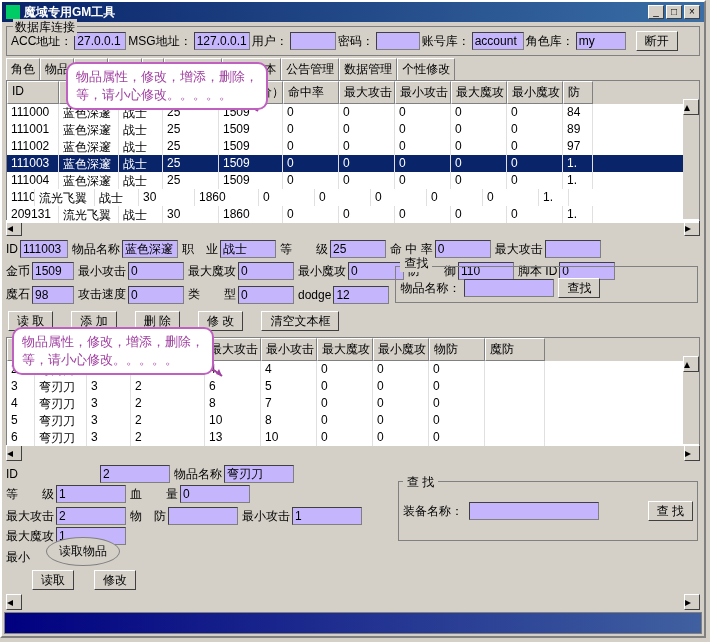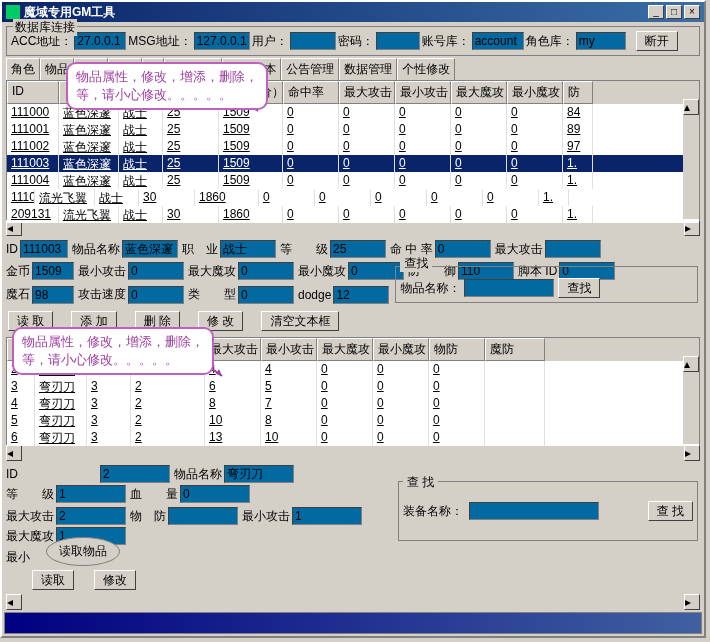--- a/index.html
+++ b/index.html
@@ -7,28 +7,28 @@
 .window { border: 2px solid #808080; border-top-color: #fff; border-left-color: #fff; width: 706px; }
 .titlebar { background: linear-gradient(to right, #0a246a, #3a6ea5); color: #fff; padding: 2px 4px; display: flex; align-items: center; height: 20px; }
 .titlebar .icon { width: 14px; height: 14px; background: #00cc66; margin-right: 4px; }
 .titlebar .title { flex: 1; font-weight: bold; }
 .titlebar .btns { display: flex; gap: 2px; }
 .titlebar .btn { width: 16px; height: 14px; background: #d4d0c8; border: 1px solid #fff; border-right-color: #404040; border-bottom-color: #404040; font-size: 10px; text-align: center; line-height: 12px; color: #000; }
 .groupbox { border: 1px solid #808080; margin: 2px 4px; padding: 4px; position: relative; }
 .groupbox-label { position: absolute; top: -8px; left: 6px; background: #d4d0c8; padding: 0 2px; }
 .connrow { display: flex; align-items: center; gap: 2px; flex-wrap: nowrap; }
 .label { white-space: nowrap; }
-.input { background: #0369a1; border: 1px solid #808080; border-top-color: #404040; border-left-color: #404040; padding: 1px 2px; font-size: 12px; font-family: inherit; height: 18px; }
+.input { background: #c4b5fd; border: 1px solid #808080; border-top-color: #404040; border-left-color: #404040; padding: 1px 2px; font-size: 12px; font-family: inherit; height: 18px; }
 .button { background: #d4d0c8; border: 1px solid #fff; border-right-color: #404040; border-bottom-color: #404040; padding: 1px 8px; font-size: 12px; font-family: inherit; cursor: pointer; height: 20px; }
 .tabs { display: flex; margin: 2px 4px 0; }
 .tab { border: 1px solid #808080; border-bottom: none; border-top-color: #fff; border-left-color: #fff; padding: 2px 4px; background: #d4d0c8; font-size: 12px; cursor: pointer; white-space: nowrap; }
 .listview { border: 1px solid #808080; background: #fff; margin: 0 4px; position: relative; }
 .lv-header { display: flex; background: #d4d0c8; }
 .lv-col { border: 1px solid #fff; border-right-color: #808080; border-bottom-color: #808080; padding: 2px 4px; font-size: 12px; overflow: hidden; white-space: nowrap; }
-.lv-row { display: flex; background: #fff; height: 17px; text-decoration: underline; }
+.lv-row { display: flex; background: #fff; height: 17px; }
 .lv-row.selected { background: #0a246a; color: #fff; }
 .lv-cell { padding: 1px 4px; overflow: hidden; white-space: nowrap; border-right: 1px solid #e0e0e0; }
 .scrollbar-v { position: absolute; right: 0; top: 18px; bottom: 0; width: 16px; background: #d4d0c8; }
 .scrollbar-h { height: 16px; background: #d4d0c8; margin: 0 4px; display: flex; }
 .sb-btn { width: 16px; height: 16px; background: #d4d0c8; border: 1px solid #fff; border-right-color: #404040; border-bottom-color: #404040; }
 .form-grid { display: flex; flex-wrap: wrap; gap: 2px 4px; margin: 4px; align-items: center; }
 .form-pair { display: flex; align-items: center; gap: 2px; }
 .callout { position: absolute; background: #fff; border: 2px solid #c060c0; border-radius: 10px; padding: 4px 8px; z-index: 10; color: #a040a0; font-size: 13px; }
 .callout-arrow { position: absolute; width: 70px; height: 30px; z-index: 9; }
 .callout-arrow svg { width: 100%; height: 100%; }

